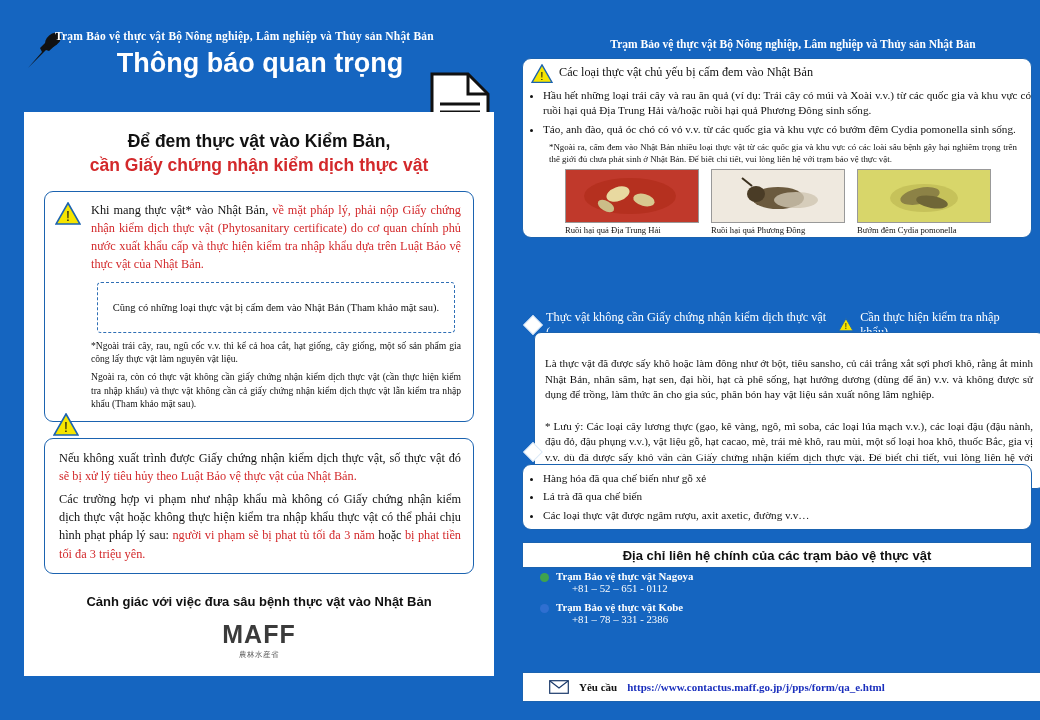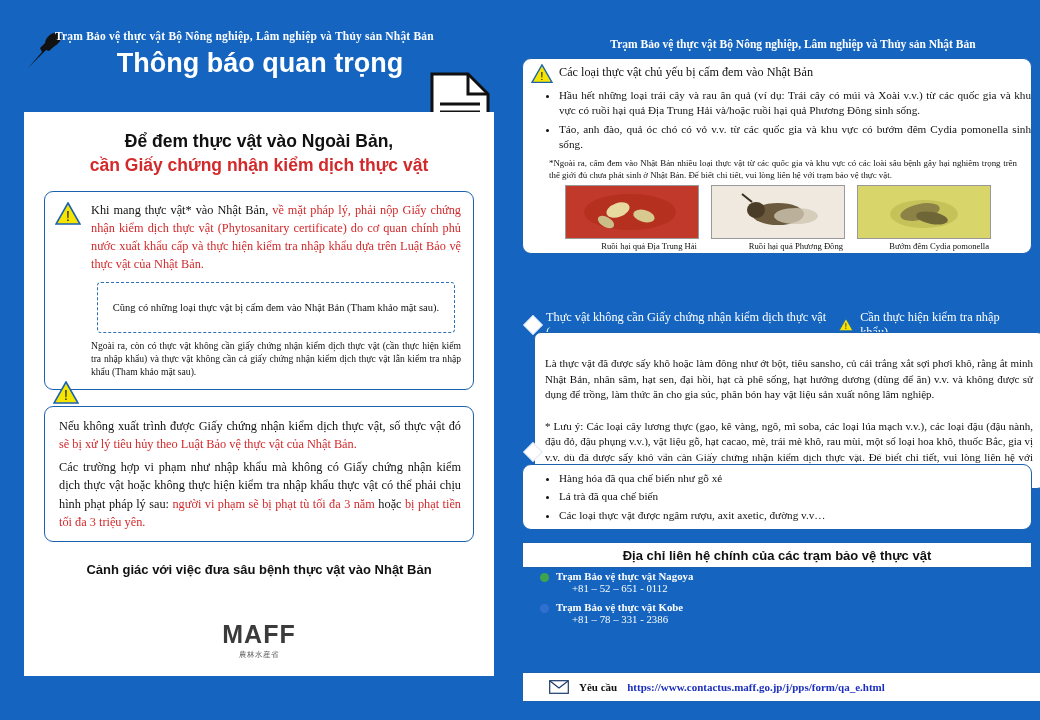--- a/index.html
+++ b/index.html
@@ -110,25 +110,25 @@
   }
   .r-box{
     position:absolute;left:10px;width:508px;
     background:#ffffff;border:1.4px solid #1b63b0;border-radius:9px;
   }
   .r-head{
     position:relative;padding:6px 8px 6px 36px;
     font-size:12.2px;color:#111;font-weight:normal;
   }
   .r-tri{position:absolute;left:8px;top:5px;width:22px;height:20px;}
-  ul.bul{margin:2px 0 4px 0;padding-left:36px;}
+  ul.bul{margin:2px 0 4px 0;padding-left:20px;}
   ul.bul li{font-size:11.2px;line-height:1.38;color:#111;text-align:justify;margin-bottom:3px;}
   .note-red{font-size:8.9px;color:#111;line-height:1.35;text-align:justify;margin:2px 14px 4px 26px;}
   .imgrow{display:flex;justify-content:center;gap:14px;margin:4px 0 2px 0;}
-  .imgcell{width:132px;text-align:right;}
+  .imgcell{width:132px;text-align:left;}
   .photo{width:132px;height:52px;border:1px solid #999;display:block;}
   .cap{font-size:8.6px;color:#111;margin-top:2px;}
   .diamond-row{
     position:absolute;left:14px;width:504px;color:#ffffff;
     font-size:12.3px;display:flex;align-items:center;gap:6px;
   }
   .diamond{
     width:12px;height:12px;background:#ffffff;transform:rotate(45deg);
     border:1px solid #dce9f7;flex:0 0 auto;
   }
@@ -182,33 +182,34 @@
       <line x1="12" y1="32" x2="52" y2="32"></line>
       <line x1="12" y1="40" x2="52" y2="40"></line>
       <line x1="12" y1="48" x2="52" y2="48"></line>
       <line x1="12" y1="56" x2="40" y2="56"></line>
     </g>
   </svg>
 
   <div class="white-card">
 
     <div class="card-title">
-      <div>Để đem thực vật vào Ngoài Bản,</div>
+      <div>Để đem thực vật vào Kiểm Bản,</div>
       <div class="red">cần Giấy chứng nhận kiểm dịch thực vật</div>
     </div>
 
     <div class="blue-box">
       <svg class="warn-tri" viewBox="0 0 26 24">
         <path d="M13 1 L25 22 H1 Z" fill="#f6e500" stroke="#1b63b0" stroke-width="1.6"></path>
         <text x="13" y="19" font-size="14" text-anchor="middle" fill="#111" font-family="Liberation Sans">!</text>
       </svg>
       <div class="p1">
         <span>Khi mang thực vật* vào Nhật Bản, </span><span class="red">về mặt pháp lý, phải nộp Giấy chứng nhận kiểm dịch thực vật (Phytosanitary certificate) do cơ quan chính phủ nước xuất khẩu cấp và thực hiện kiểm tra nhập khẩu dựa trên Luật Bảo vệ thực vật của Nhật Bản.</span>
       </div>
       <div class="dashed">Cũng  có những loại thực vật bị cấm đem vào Nhật Bản (Tham khảo mặt sau).</div>
+      <div class="small">*Ngoài trái cây, rau, ngũ cốc v.v. thì kể cả hoa cắt, hạt giống, cây giống, một số sản phẩm gia công lấy thực vật làm nguyên vật liệu.</div>
       <div class="small">Ngoài ra, còn có thực vật không cần giấy chứng nhận kiểm dịch thực vật (cần thực hiện kiểm tra nhập khẩu) và thực vật không cần cả giấy chứng nhận kiểm dịch thực vật lẫn kiểm tra nhập khẩu (Tham khảo mặt sau).</div>
     </div>
 
     <div class="blue-box2">
       <svg class="warn-tri2" viewBox="0 0 26 24">
         <path d="M13 1 L25 22 H1 Z" fill="#f6e500" stroke="#1b63b0" stroke-width="1.6"></path>
         <text x="13" y="19" font-size="14" text-anchor="middle" fill="#111" font-family="Liberation Sans">!</text>
       </svg>
       <div class="p2">
         <span>Nếu không xuất trình được Giấy chứng nhận kiểm dịch thực vật, số thực vật đó </span><span class="red">sẽ bị xử lý tiêu hủy theo Luật Bảo vệ thực vật của Nhật Bản.</span>

